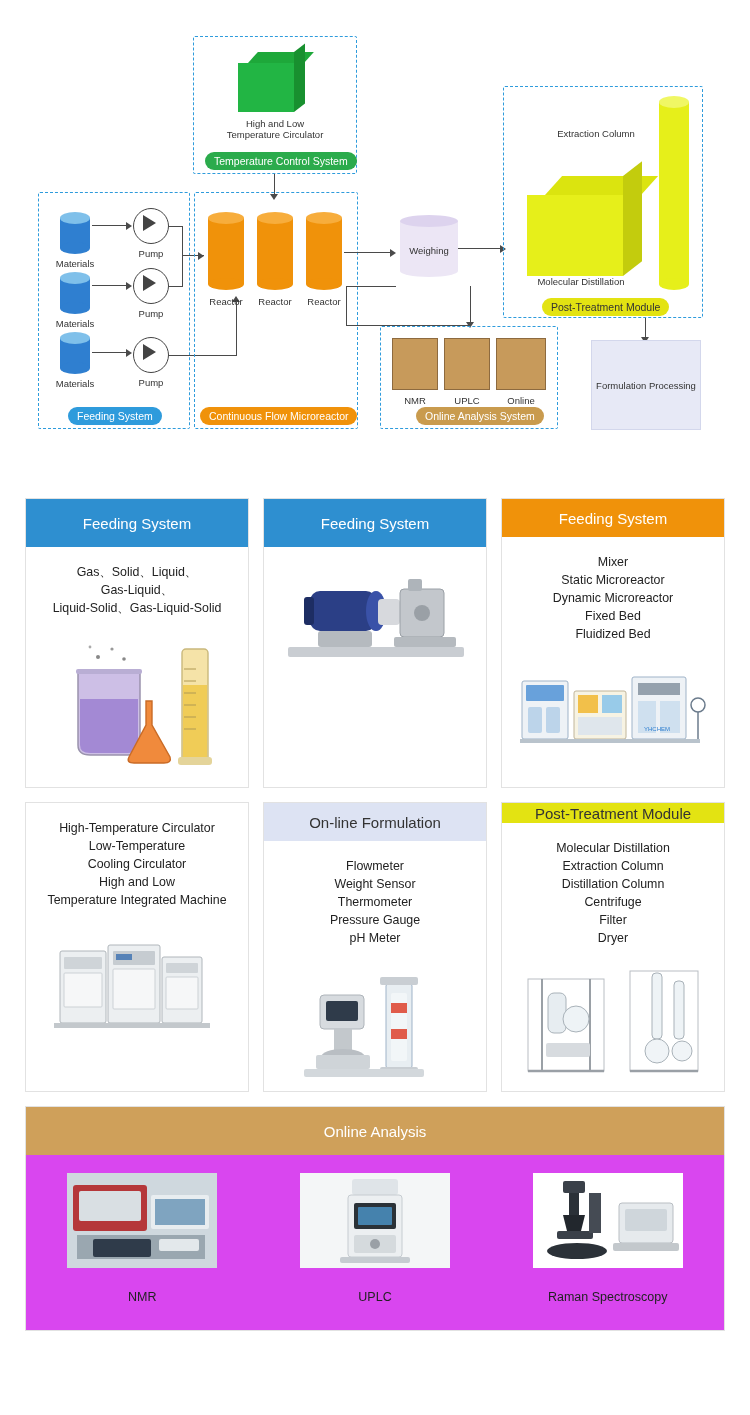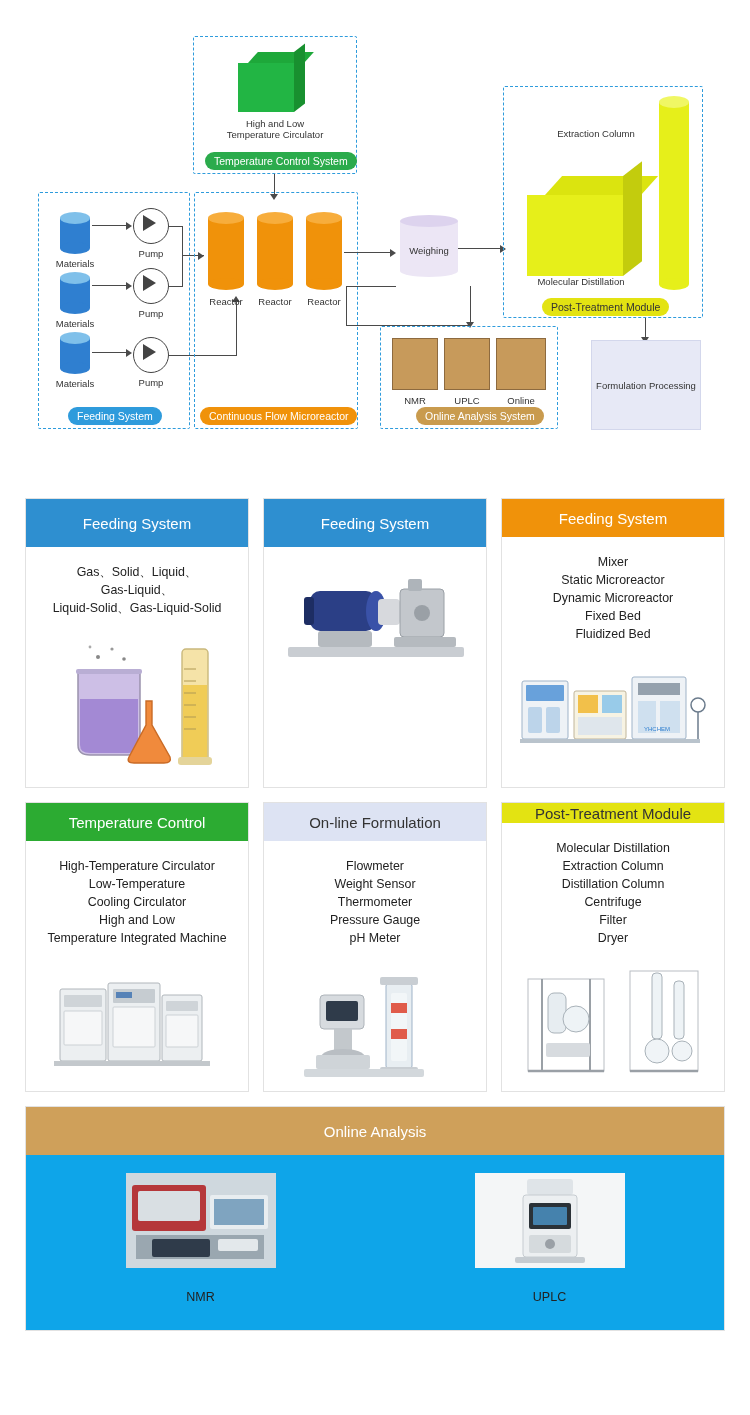--- a/index.html
+++ b/index.html
@@ -128,21 +128,21 @@
     min-height: 120px;
     position: relative;
     margin: 6px 10px 12px;
   }
   .r1 .card { height: 290px; }
   .r2 .card { height: 290px; }
 
   .wide-card {
     width: 700px;
     border: 1px solid #e2e2e2;
-    background: #0ea5e9;
+    background: #d946ef;
   }
   .wide-head {
     height: 48px;
     display: flex; align-items: center; justify-content: center;
     background: #cfa05a;
     color: #fff;
     font-size: 15px;
   }
   .wide-body {
     display: flex;
@@ -391,21 +391,20 @@
             <text x="132" y="76" font-size="6" fill="#2f7fd0" font-family="sans-serif">YHCHEM</text>
           </svg>
         </div>
       </div>
 
     </div>
 
     <div class="row r2">
 
       <div class="card">
-        <div class="card-head" style="background:#2cab32; color:#fff;">Temperature Control</div>
         <div class="card-body">High-Temperature Circulator
 Low-Temperature
 Cooling Circulator
 High and Low
 Temperature Integrated Machine</div>
         <div class="card-art">
           <svg viewBox="0 0 204 110" width="204" height="110">
             <rect x="24" y="30" width="46" height="72" rx="2" fill="#eceff1" stroke="#b0b6bb" stroke-width="1"></rect>
             <rect x="28" y="36" width="38" height="12" rx="1" fill="#cfd4d8"></rect>
             <rect x="28" y="52" width="38" height="34" rx="1" fill="#f6f7f8" stroke="#ccd1d5"></rect>
@@ -504,18 +503,35 @@
               <rect x="54" y="30" width="42" height="26" rx="2" fill="#2b3238"></rect>
               <rect x="58" y="34" width="34" height="18" rx="1" fill="#4a90c2" opacity="0.85"></rect>
               <rect x="54" y="62" width="42" height="18" rx="2" fill="#d5dadd"></rect>
               <circle cx="75" cy="71" r="5" fill="#9aa0a6"></circle>
               <rect x="40" y="84" width="70" height="6" rx="2" fill="#c6ccd1"></rect>
             </svg>
           </div>
           <div class="wide-cap">UPLC</div>
         </div>
 
+        <div class="wide-col">
+          <div class="wide-art">
+            <svg viewBox="0 0 150 95" width="150" height="95">
+              <rect x="0" y="0" width="150" height="95" fill="#ffffff"></rect>
+              <rect x="30" y="8" width="22" height="12" rx="2" fill="#3a4049"></rect>
+              <rect x="36" y="20" width="10" height="22" fill="#2b3138"></rect>
+              <path d="M30 42 L52 42 L48 58 L34 58 Z" fill="#22272d"></path>
+              <rect x="24" y="58" width="36" height="8" rx="2" fill="#3a4049"></rect>
+              <ellipse cx="44" cy="78" rx="30" ry="8" fill="#2b3138"></ellipse>
+              <rect x="56" y="20" width="12" height="40" fill="#454b54"></rect>
+              <rect x="86" y="30" width="54" height="40" rx="3" fill="#e6eaed" stroke="#b9bec3"></rect>
+              <rect x="92" y="36" width="42" height="22" rx="2" fill="#cfd6db"></rect>
+              <rect x="80" y="70" width="66" height="8" rx="2" fill="#c3c8cc"></rect>
+            </svg>
+          </div>
+          <div class="wide-cap">Raman Spectroscopy</div>
+        </div>
 
       </div>
     </div>
 
   </div>
 </div>
 
 </body></html>

